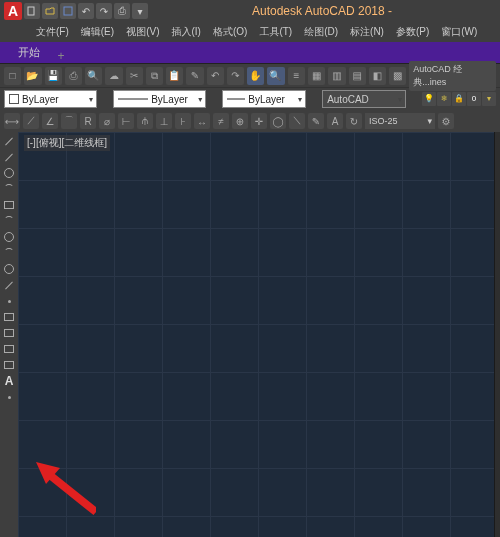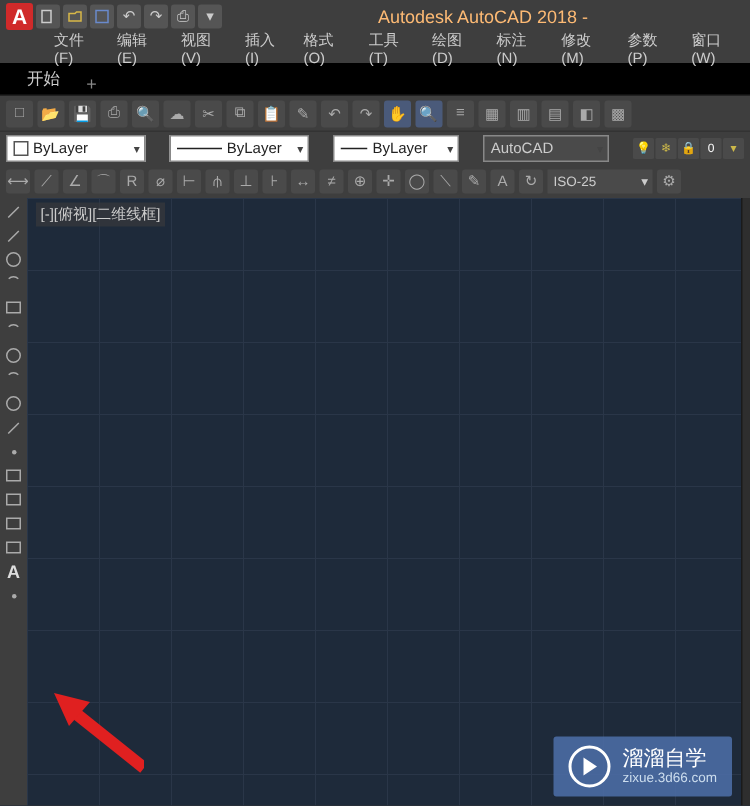--- a/index.html
+++ b/index.html
@@ -10,21 +10,21 @@
 .logo { width: 18px; height: 18px; background: #d02a2a; border-radius: 2px; color: #fff; font-weight: bold; font-size: 14px; text-align: center; line-height: 18px; margin-right: 2px; }
 .qat { display: flex; gap: 2px; }
 .qat-btn { width: 16px; height: 16px; background: #555; border-radius: 2px; display: flex; align-items: center; justify-content: center; font-size: 10px; color: #ccc; }
 .title-text { flex: 1; text-align: center; color: #fdba74; font-size: 12px; }
 
 
 .menubar { height: 20px; background: #3e3e3e; display: flex; align-items: center; padding-left: 30px; }
 .menu-item { padding: 0 6px; font-size: 10px; color: #ccc; }
 
 
-.tabsrow { height: 22px; background: #000000; display: flex; align-items: flex-end; padding-left: 8px; border-bottom: 1px solid #222; }
+.tabsrow { height: 22px; background: #4c1d95; display: flex; align-items: flex-end; padding-left: 8px; border-bottom: 1px solid #222; }
 .tab { padding: 3px 10px; font-size: 11px; color: #ccc; background: #4a4a4a; border-radius: 3px 3px 0 0; margin-right: 2px; display: flex; align-items: center; gap: 4px; }
 .tab.inactive { background: transparent; }
 .tab-plus { width: 18px; text-align: center; color: #888; font-size: 12px; }
 .tab-x { font-size: 9px; color: #888; }
 
 
 .toolbar-row { height: 24px; background: #3e3e3e; display: flex; align-items: center; padding: 0 4px; gap: 3px; border-bottom: 1px solid #333; }
 .tool-icon { width: 18px; height: 18px; background: #4a4a4a; border-radius: 2px; display: flex; align-items: center; justify-content: center; font-size: 10px; color: #aaa; position: relative; }
 .tool-icon.blue { background: #4a5a7a; }
 .workspace-label { background: #4a4a4a; color: #ccc; font-size: 9px; padding: 2px 4px; border-radius: 2px; margin-left: auto; }
@@ -110,21 +110,20 @@
 
 <div class="menubar">
   <div class="menu-item">文件(F)</div>
   <div class="menu-item">编辑(E)</div>
   <div class="menu-item">视图(V)</div>
   <div class="menu-item">插入(I)</div>
   <div class="menu-item">格式(O)</div>
   <div class="menu-item">工具(T)</div>
   <div class="menu-item">绘图(D)</div>
   <div class="menu-item">标注(N)</div>
-  <div class="menu-item">修改(M)</div>
   <div class="menu-item">参数(P)</div>
   <div class="menu-item">窗口(W)</div>
 </div>
 
 <div class="tabsrow">
   <div class="tab inactive">开始</div>
   <div class="tab-plus">+</div>
 </div>
 
 <div class="toolbar-row">
@@ -141,20 +140,21 @@
   <div class="tool-icon">↶</div>
   <div class="tool-icon">↷</div>
   <div class="tool-icon blue">✋</div>
   <div class="tool-icon blue">🔍</div>
   <div class="tool-icon">≡</div>
   <div class="tool-icon">▦</div>
   <div class="tool-icon">▥</div>
   <div class="tool-icon">▤</div>
   <div class="tool-icon">◧</div>
   <div class="tool-icon">▩</div>
+  <div class="workspace-label">AutoCAD 经典...ines</div>
 </div>
 
 <div class="props-row">
   <div class="prop-combo" style="width:100px">
     <span class="combo-sq"></span>
     <span>ByLayer</span>
   </div>
   <div class="prop-combo" style="width:100px">
     <svg width="30" height="4" style="margin-right:3px">
         <line x1="0" y1="2" x2="30" y2="2" stroke="#222"></line>
@@ -258,22 +258,15 @@
   <div class="canvas">
     <div class="view-label">[-][俯视][二维线框]</div>
 
     <div class="arrow">
       <svg viewBox="0 0 60 55">
         <path d="M60 50 L10 10" stroke="#e02020" stroke-width="8" fill="none"></path>
         <path d="M0 0 L24 6 L10 22 Z" fill="#e02020"></path>
       </svg>
     </div>
 
-    <div class="watermark">
-      <div class="wm-play"></div>
-      <div class="wm-txt">
-        <div>溜溜自学</div>
-        <div class="wm-sub">zixue.3d66.com</div>
-      </div>
-    </div>
   </div>
   <div class="toggle-strip"></div>
 </div>
 
 </body></html>

